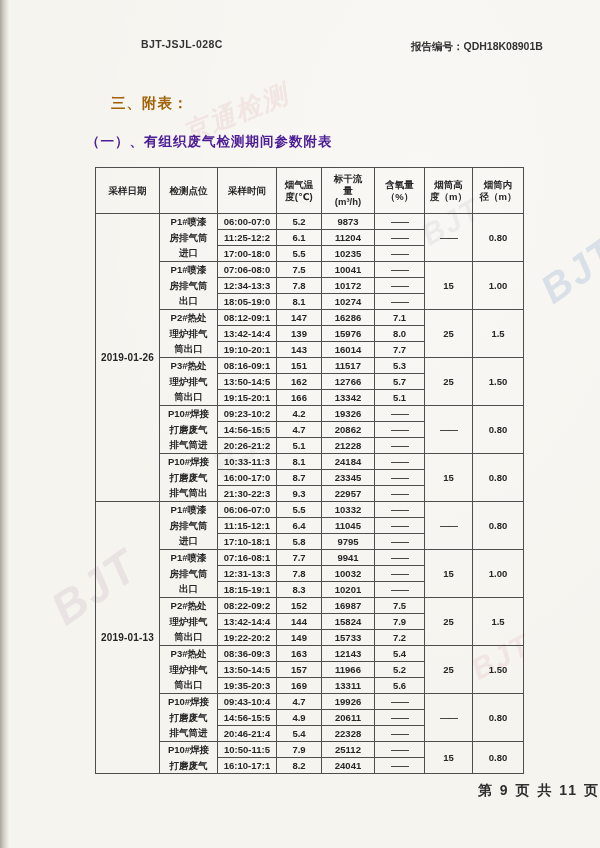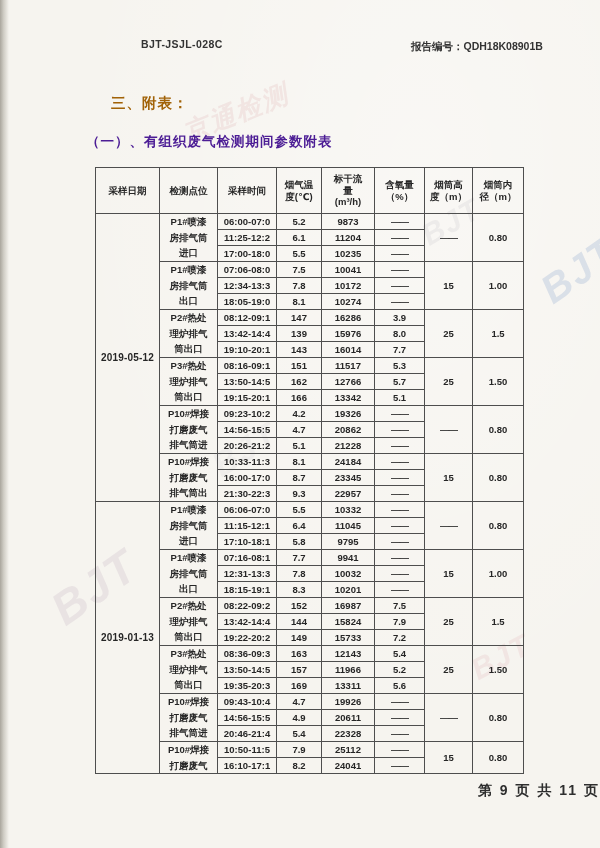--- a/index.html
+++ b/index.html
@@ -94,21 +94,21 @@
           <th>采样时间</th>
           <th>烟气温<br>度(℃)</th>
           <th>标干流<br>量<br>(m³/h)</th>
           <th>含氧量<br>（%）</th>
           <th>烟筒高<br>度（m）</th>
           <th>烟筒内<br>径（m）</th>
         </tr>
       </thead>
     <tbody>
         <tr>
-          <td class="date" rowspan="18">2019-05-12</td>
+          <td class="date" rowspan="18">2019-01-26</td>
           <td class="point" rowspan="3">P1#喷漆<br>房排气筒<br>进口</td>
           <td>06:00-07:0</td>
           <td>5.2</td>
           <td>9873</td>
           <td class="dash">——</td>
           <td rowspan="3" class="dash">——</td>
           <td rowspan="3">0.80</td>
         </tr>
         <tr>
           <td>11:25-12:2</td>
@@ -141,21 +141,21 @@
           <td>18:05-19:0</td>
           <td>8.1</td>
           <td>10274</td>
           <td class="dash">——</td>
         </tr>
         <tr>
           <td class="point" rowspan="3">P2#热处<br>理炉排气<br>筒出口</td>
           <td>08:12-09:1</td>
           <td>147</td>
           <td>16286</td>
-          <td>3.9</td>
+          <td>7.1</td>
           <td rowspan="3">25</td>
           <td rowspan="3">1.5</td>
         </tr>
         <tr>
           <td>13:42-14:4</td>
           <td>139</td>
           <td>15976</td>
           <td>8.0</td>
         </tr>
         <tr>

